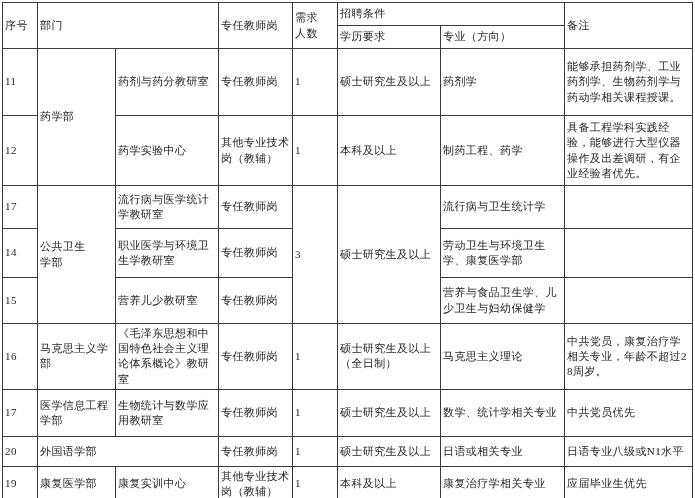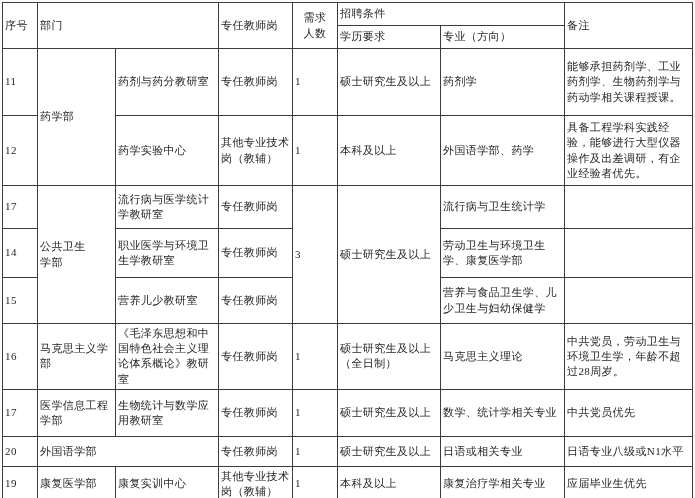--- a/index.html
+++ b/index.html
@@ -18,21 +18,21 @@
     padding:2px;
     vertical-align:middle;
     word-break:break-all;
     line-height:1.38;
     font-weight:normal;
     text-align:left;
     overflow:hidden;
   }
   table.rec{border:1px solid #2e2e2e;}
   .c{text-align:center;}
-  .blk{display:block;text-align:center;}
+  .blk{display:block;}
   .w4{display:inline-block;max-width:48px;font-family:Liberation Serif, serif;}
 </style>
 </head>
 <body>
 
 <div class="page">
 <table class="rec">
   <colgroup>
     <col style="width:35px">
         <col style="width:78px">
@@ -70,21 +70,21 @@
       <td>硕士研究生及以上</td>
       <td>药剂学</td>
       <td>能够承担药剂学、工业药剂学、生物药剂学与药动学相关课程授课。</td>
     </tr>
     <tr style="height:70px">
       <td class="c">12</td>
       <td>药学实验中心</td>
       <td>其他专业技术岗（教辅）</td>
       <td class="c">1</td>
       <td>本科及以上</td>
-      <td>外国语学部、药学</td>
+      <td>制药工程、药学</td>
       <td>具备工程学科实践经验，能够进行大型仪器操作及出差调研，有企业经验者优先。</td>
     </tr>
     <tr style="height:43px">
       <td class="c">17</td>
       <td rowspan="3" class="c"><span class="w4">公共卫生学部</span></td>
       <td>流行病与医学统计学教研室</td>
       <td class="c">专任教师岗</td>
       <td rowspan="3" class="c">3</td>
       <td rowspan="3">硕士研究生及以上</td>
       <td>流行病与卫生统计学</td>
@@ -105,21 +105,21 @@
       <td></td>
     </tr>
     <tr style="height:62px">
       <td class="c">16</td>
       <td class="c">马克思主义学部</td>
       <td>《毛泽东思想和中国特色社会主义理论体系概论》教研室</td>
       <td class="c">专任教师岗</td>
       <td class="c">1</td>
       <td>硕士研究生及以上（全日制）</td>
       <td>马克思主义理论</td>
-      <td>中共党员，劳动卫生与环境卫生学，年龄不超过28周岁。</td>
+      <td>中共党员，康复治疗学相关专业，年龄不超过28周岁。</td>
     </tr>
     <tr style="height:47px">
       <td class="c">17</td>
       <td class="c">医学信息工程学部</td>
       <td>生物统计与数学应用教研室</td>
       <td class="c">专任教师岗</td>
       <td class="c">1</td>
       <td>硕士研究生及以上</td>
       <td>数学、统计学相关专业</td>
       <td>中共党员优先</td>

